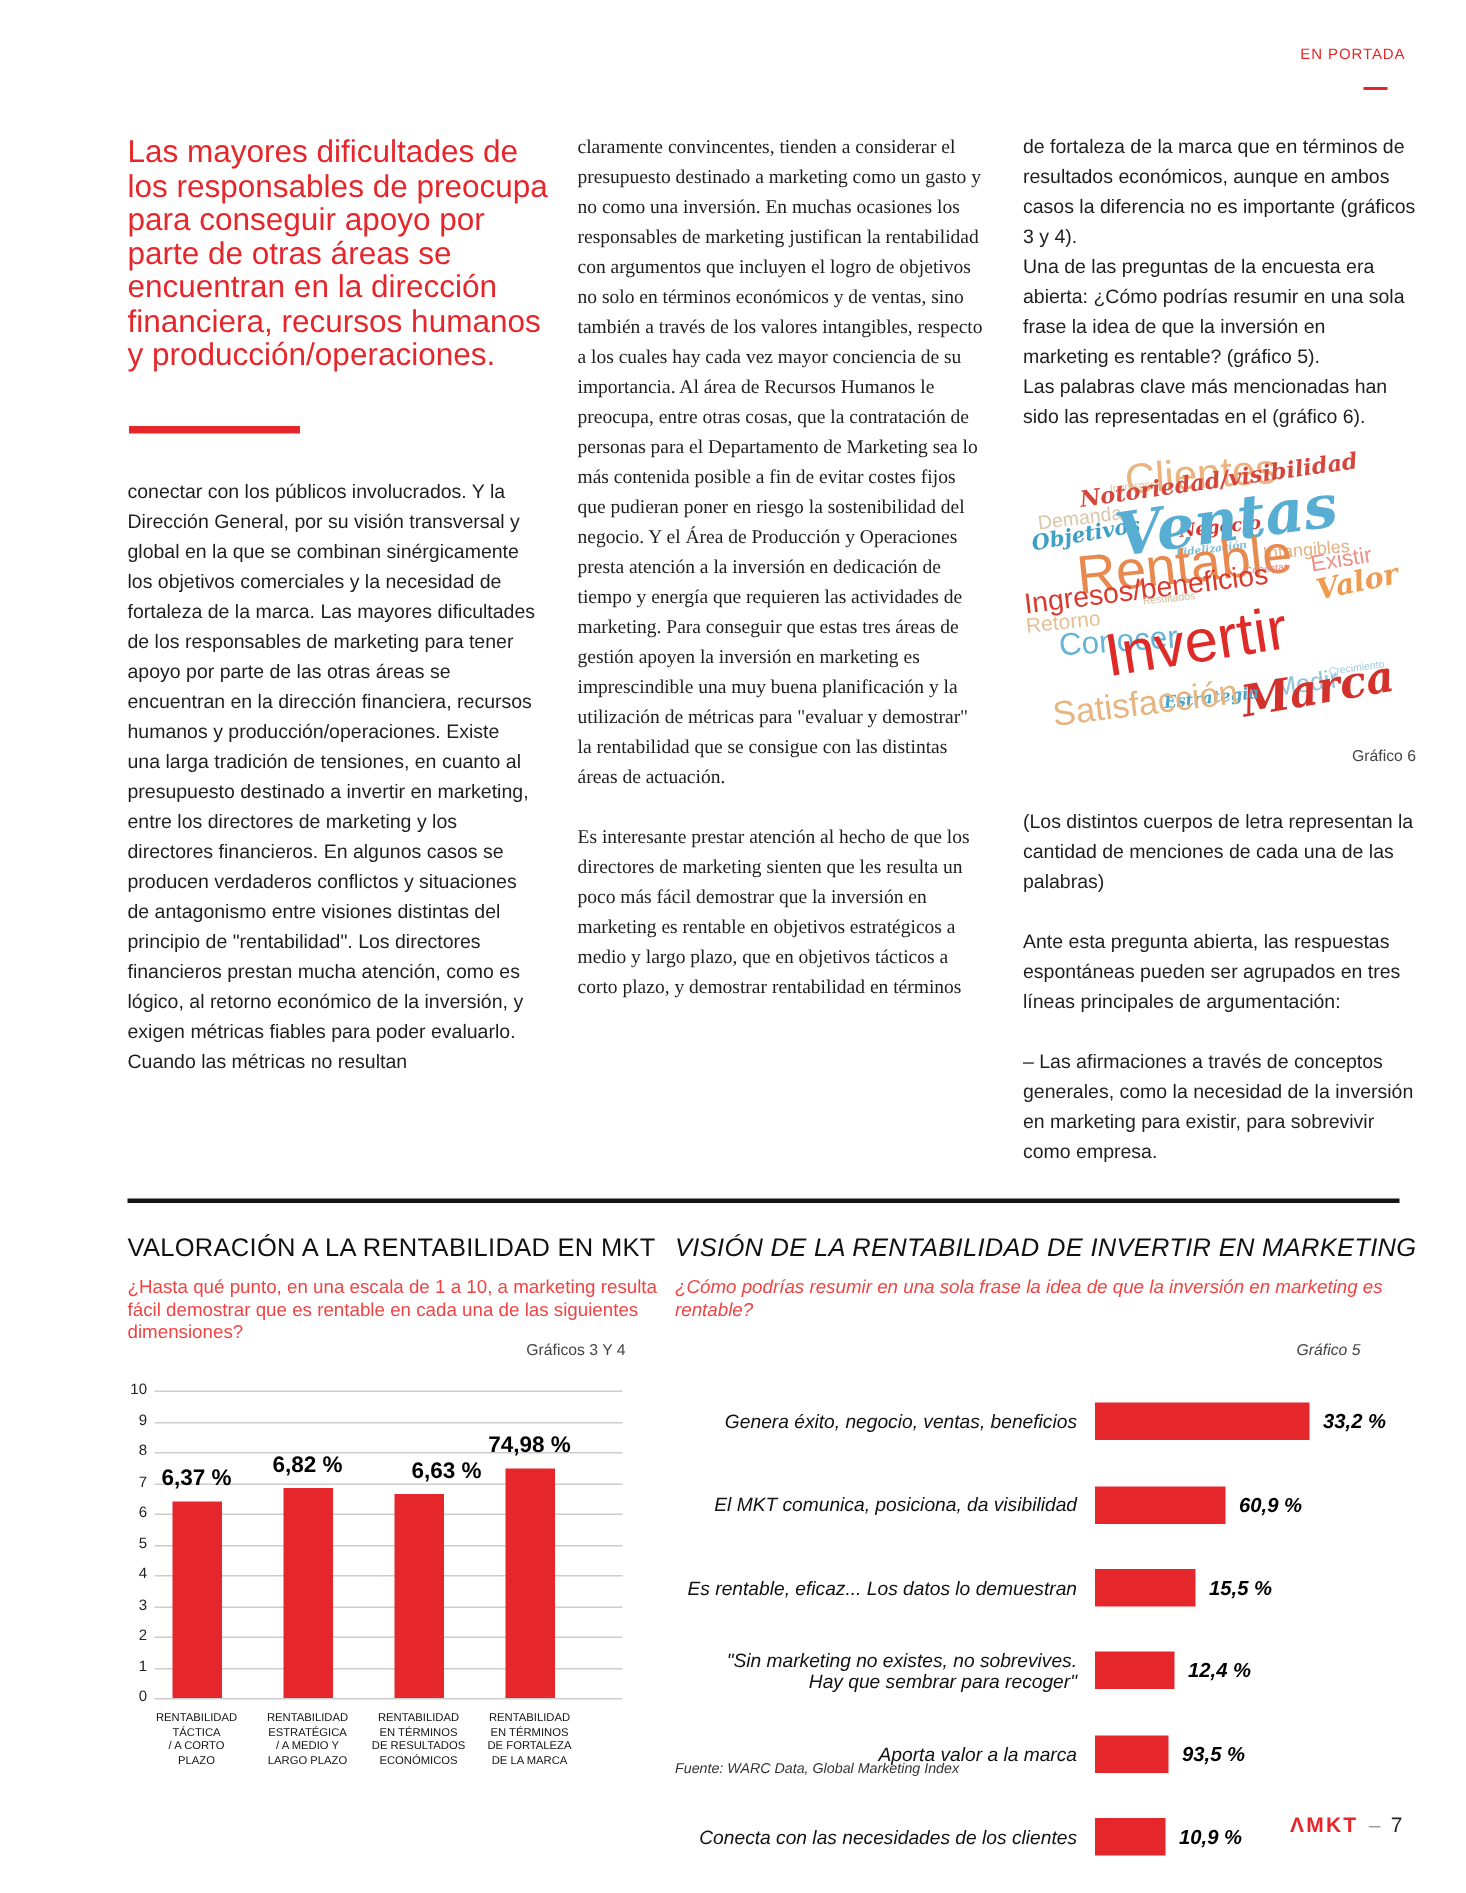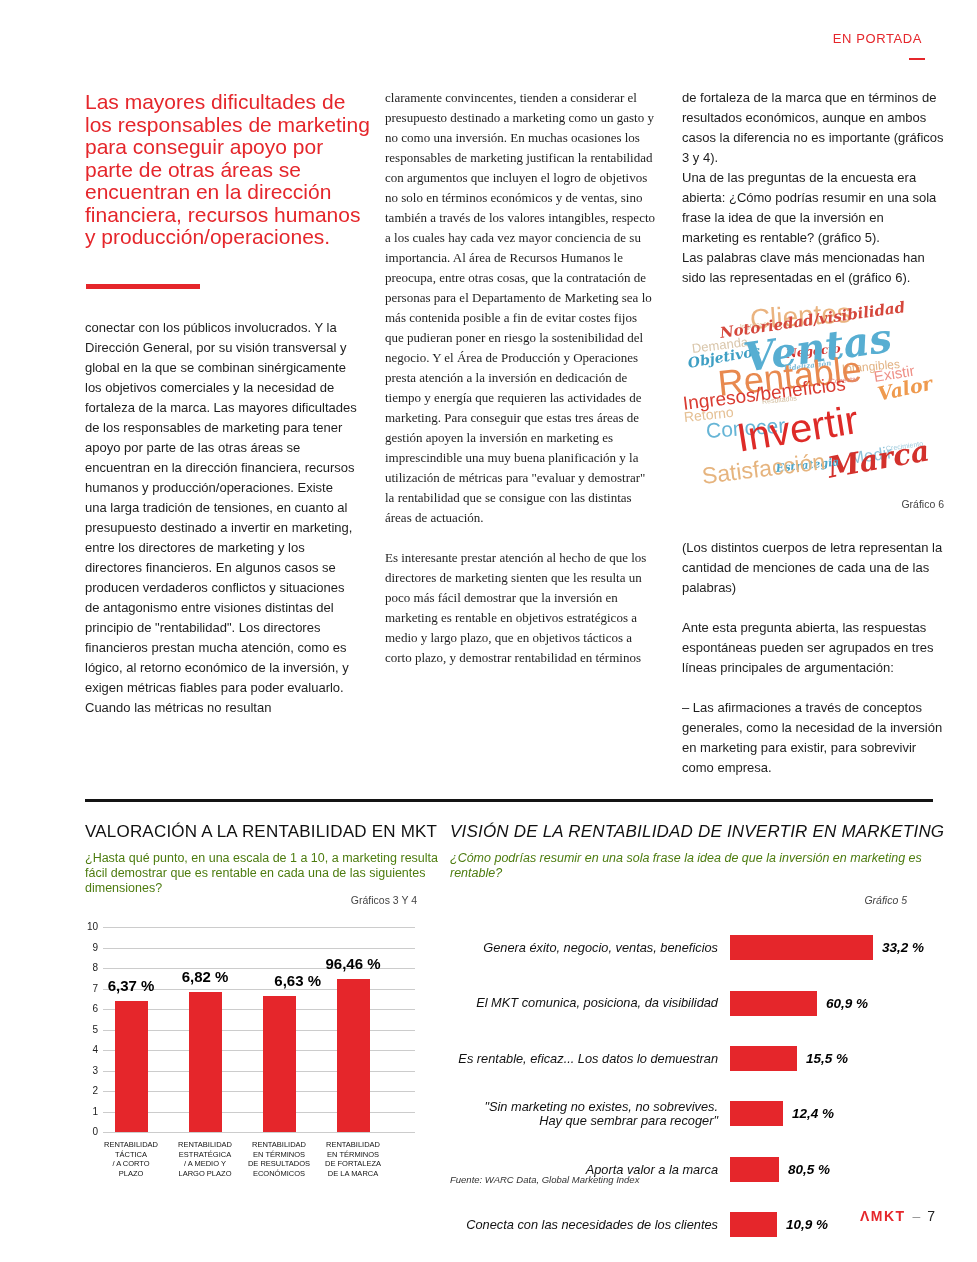--- a/index.html
+++ b/index.html
@@ -1,41 +1,41 @@
 <!DOCTYPE html>
 <html><head>
 <meta charset="utf-8">
 <style>
   :root{ --red:#e5262b; }
   html,body{margin:0;padding:0;}
   body{
     width:977px;height:1262px;position:relative;background:#ffffff;
     font-family:"Liberation Sans",sans-serif;color:#1e1e1e;overflow:hidden;
   }
-  .kicker{position:absolute;top:31px;right:55px;color:var(--red);font-size:13px;letter-spacing:.6px;}
+  .kicker{position:absolute;top:31px;right:40px;color:var(--red);font-size:10px;letter-spacing:.6px;}
   .kicker-dash{position:absolute;top:58px;right:52px;width:16px;height:2px;background:var(--red);}
   .pullquote{position:absolute;left:85px;top:91px;color:var(--red);font-size:21px;line-height:22.5px;}
   .pq-rule{position:absolute;left:86px;top:284px;width:114px;height:5px;background:var(--red);}
   .col{position:absolute;font-size:13px;line-height:20px;}
   .col p{margin:0;}
   .col1{left:85px;top:318px;width:272px;}
   .col2{left:385px;top:88px;width:272px;font-family:Liberation Serif, serif;}
   .col3{left:682px;top:88px;width:262px;}
   .mt{margin-top:20px !important;}
   .note{margin-top:24px !important;}
   .cloud{position:relative;width:262px;height:200px;margin-top:2px;}
   .cw{position:absolute;white-space:nowrap;transform-origin:0 50%;line-height:1;}
   .cw.script{font-family:"DejaVu Serif",serif;font-style:italic;font-weight:700;}
   .cloud-caption{text-align:right;font-size:10.5px;color:#444;margin-top:4px;}
   .divider{position:absolute;left:85px;top:799px;width:848px;height:3px;background:#141414;}
   section{position:absolute;}
   .chart-left{left:85px;top:822px;width:332px;}
   .chart-right{left:450px;top:822px;width:485px;font-style:italic;}
   .chart-title{margin:0;font-size:17px;font-weight:400;letter-spacing:.2px;color:#111;white-space:nowrap;}
-  .sub{margin:9px 0 0;font-size:12.5px;line-height:15px;color:#4d7c0f;}
+  .sub{margin:9px 0 0;font-size:12.5px;line-height:15px;color:#ef4444;}
   .chart-left .sub{width:354px;}
   .chart-right .sub{width:480px;}
   .cap{position:absolute;top:72px;right:0;font-size:10.5px;color:#444;}
   .chart-right .cap{right:28px;}
   .plot{position:absolute;left:0;top:105px;width:332px;height:205px;}
   .gl{position:absolute;left:18px;right:2px;height:1px;background:#cccccc;}
   .yt{position:absolute;left:0;width:13px;text-align:right;font-size:10px;color:#222;}
   .vbar{position:absolute;bottom:0;width:33px;background:var(--red);}
   .vval{position:absolute;width:84px;text-align:center;font-weight:700;font-size:15px;color:#000;}
   .xlabels{position:absolute;top:318px;left:0;width:332px;height:60px;}
@@ -52,21 +52,21 @@
   .pnum{color:#222;}
 </style>
 </head>
 <body>
 
 <div class="kicker">EN PORTADA</div>
 <div class="kicker-dash"></div>
 
 <div class="pullquote">
     <div class="pq-line">Las mayores dificultades de</div>
-    <div class="pq-line">los responsables de marketing</div>
+    <div class="pq-line">los responsables de preocupa</div>
     <div class="pq-line">para conseguir apoyo por</div>
     <div class="pq-line">parte de otras áreas se</div>
     <div class="pq-line">encuentran en la dirección</div>
     <div class="pq-line">financiera, recursos humanos</div>
     <div class="pq-line">y producción/operaciones.</div>
   </div>
 <div class="pq-rule"></div>
 
 <div class="col col1">
   <p>conectar con los públicos involucrados. Y la Dirección General, por su visión transversal y global en la que se combinan sinérgicamente los objetivos comerciales y la necesidad de fortaleza de la marca. Las mayores dificultades de los responsables de marketing para tener apoyo por parte de las otras áreas se encuentran en la dirección financiera, recursos humanos y producción/operaciones. Existe una larga tradición de tensiones, en cuanto al presupuesto destinado a invertir en marketing, entre los directores de marketing y los directores financieros. En algunos casos se producen verdaderos conflictos y situaciones de antagonismo entre visiones distintas del principio de "rentabilidad". Los directores financieros prestan mucha atención, como es lógico, al retorno económico de la inversión, y exigen métricas fiables para poder evaluarlo. Cuando las métricas no resultan</p>
@@ -141,21 +141,21 @@
       <div class="yt" style="top: 14.5px;">9</div>
       <div class="gl" style="top: 0px;"></div>
       <div class="yt" style="top: -6px;">10</div>
       <div class="vbar" style="left: 30px; height: 130.585px; background: rgb(229, 38, 43);"></div>
       <div class="vval" style="left: 4px; top: 50.415px;">6,37 %</div>
       <div class="vbar" style="left: 104px; height: 139.81px; background: rgb(229, 38, 43);"></div>
       <div class="vval" style="left: 78px; top: 41.19px;">6,82 %</div>
       <div class="vbar" style="left: 178px; height: 135.915px; background: rgb(229, 38, 43);"></div>
       <div class="vval" style="left: 152px; top: 45.085px; text-align: right;">6,63 %</div>
       <div class="vbar" style="left: 252px; height: 152.93px; background: rgb(229, 38, 43);"></div>
-      <div class="vval" style="left: 226px; top: 28.07px;">96,46 %</div>
+      <div class="vval" style="left: 226px; top: 28.07px;">74,98 %</div>
     </div>
   <div class="xlabels" id="lxlabels">
       <div class="xcat" style="left: -2px;">RENTABILIDAD
 TÁCTICA
 / A CORTO
 PLAZO</div>
       <div class="xcat" style="left: 72px;">RENTABILIDAD
 ESTRATÉGICA
 / A MEDIO Y
 LARGO PLAZO</div>
@@ -192,21 +192,21 @@
       </div>
       <div class="hrow">
         <div class="hlabel">"Sin marketing no existes, no sobrevives.
 Hay que sembrar para recoger"</div>
         <div class="hbar" style="width: 53px; background: rgb(229, 38, 43);"></div>
         <div class="hval">12,4 %</div>
       </div>
       <div class="hrow">
         <div class="hlabel">Aporta valor a la marca</div>
         <div class="hbar" style="width: 49px; background: rgb(229, 38, 43);"></div>
-        <div class="hval">80,5 %</div>
+        <div class="hval">93,5 %</div>
       </div>
       <div class="hrow">
         <div class="hlabel">Conecta con las necesidades de los clientes</div>
         <div class="hbar" style="width: 47px; background: rgb(229, 38, 43);"></div>
         <div class="hval">10,9 %</div>
       </div>
       <div class="hrow">
         <div class="hlabel">Permite crecer, cumplir los objetivos planteados</div>
         <div class="hbar" style="width: 29px; background: rgb(229, 38, 43);"></div>
         <div class="hval">6,7 %</div>

